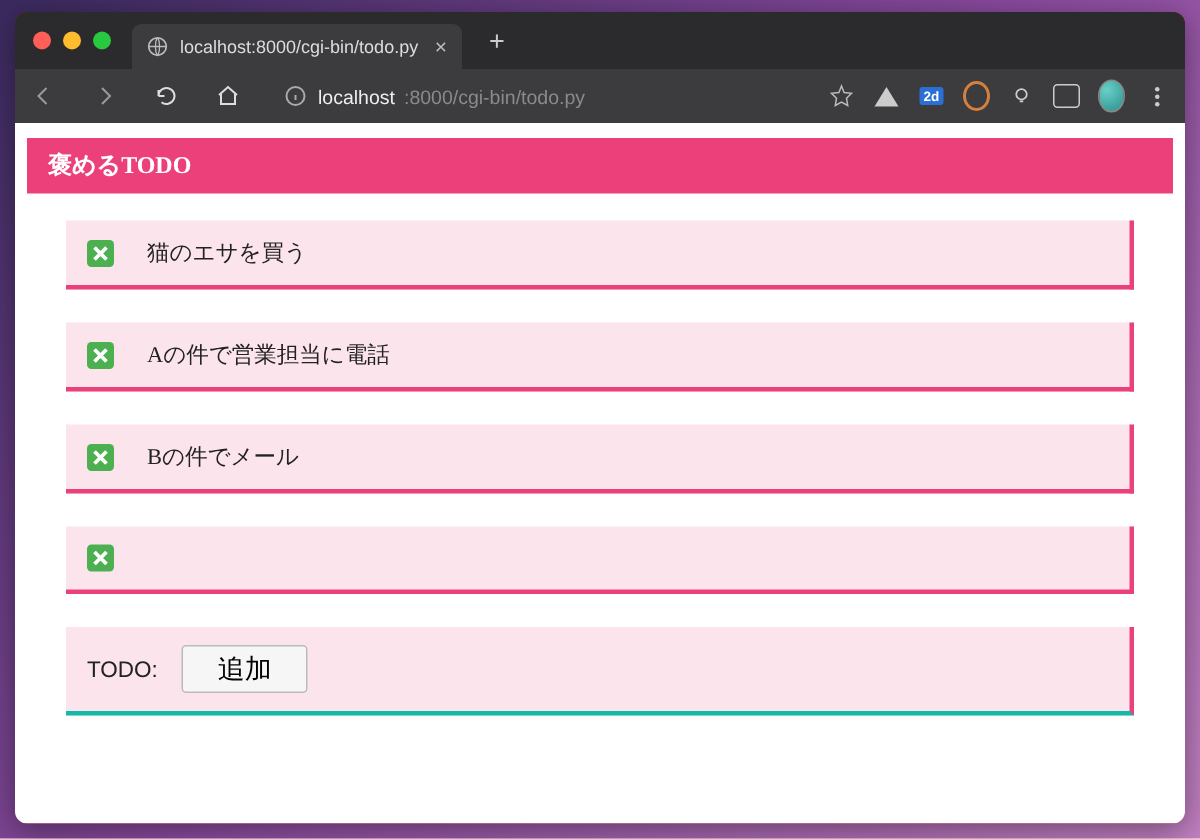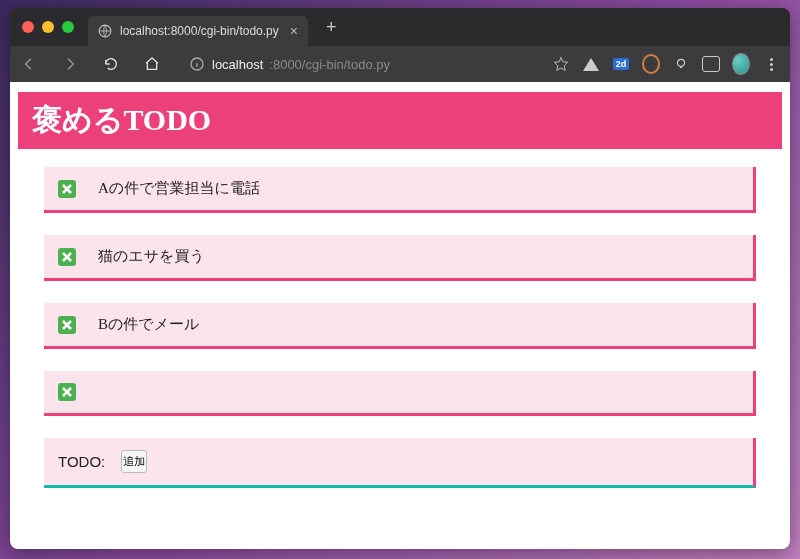--- a/index.html
+++ b/index.html
@@ -36,30 +36,30 @@
   .orange-ring{width:16px;height:16px;border:2px solid #d5803d;border-radius:50%;position:relative;}
   .orange-ring:after{content:"";position:absolute;inset:3px;border-radius:50%;background:#3c3c3e;}
   .bulb{color:#ddd;}
   .chat-ico{width:16px;height:14px;border:1.5px solid #ccc;border-radius:3px;position:relative;}
   .avatar{width:20px;height:20px;border-radius:50%;background:radial-gradient(circle at 30% 30%,#67d0c8,#2e8f8a);border:1px solid #888;}
   .dots-v{display:flex;flex-direction:column;gap:2px;}
   .dots-v span{width:3px;height:3px;background:#ccc;border-radius:50%;}
 
   
   .page{position:absolute;top:74px;left:0;right:0;bottom:0;background:#fff;overflow:auto;padding:10px 8px;}
-  .app-title{background:#ec407a;color:#fff;font-size:30px;font-weight:bold;font-family:"Georgia","Yu Mincho","Hiragino Mincho ProN",serif;padding:8px 14px;margin:0 0 18px 0;}
+  .app-title{background:#ec407a;color:#fff;font-size:16px;font-weight:bold;font-family:"Georgia","Yu Mincho","Hiragino Mincho ProN",serif;padding:8px 14px;margin:0 0 18px 0;}
   .todo-list{padding:0 26px;}
   .todo-item{background:#fce4ec;border-bottom:3px solid #ec407a;border-right:3px solid #ec407a;padding:12px 14px;margin-bottom:22px;display:flex;align-items:center;gap:22px;}
   .del-btn{width:18px;height:18px;background:#4caf50;border-radius:3px;display:flex;align-items:center;justify-content:center;cursor:pointer;flex-shrink:0;}
   .del-btn svg{stroke:#fff;stroke-width:2.5;width:10px;height:10px;}
   .todo-text{font-size:15px;color:#222;font-family:"Yu Mincho","Hiragino Mincho ProN",serif;}
   .add-row{background:#fce4ec;border-bottom:3px solid #14b8a6;border-right:3px solid #ec407a;padding:12px 14px;display:flex;align-items:center;gap:6px;margin-bottom:20px;}
   .add-label{font-size:15px;color:#222;}
   .add-input{width:260px;height:24px;border:2px solid #5b8def;border-radius:3px;padding:2px 8px;font-size:14px;outline:none;background:#fff;}
-  .add-btn{margin-left:10px;font-size:11px;padding:3px 1px;background:#f6f6f6;border:1px solid #bbb;border-radius:3px;cursor:pointer;}
+  .add-btn{margin-left:10px;font-size:18px;padding:3px 23px;background:#f6f6f6;border:1px solid #bbb;border-radius:3px;cursor:pointer;}
 </style>
 </head>
 <body>
 
 <div class="browser">
 
   <div class="titlebar">
     <div class="traffic">
       <div class="tl red"></div>
       <div class="tl yellow"></div>
@@ -147,30 +147,30 @@
   <div class="page">
     <h1 class="app-title">褒めるTODO</h1>
     <div class="todo-list">
 
       <div class="todo-item">
         <div class="del-btn">
             <svg viewBox="0 0 10 10">
               <path d="M1 1l8 8M9 1l-8 8" fill="none"></path>
             </svg>
           </div>
-        <span class="todo-text">Aの件で営業担当に電話</span>
+        <span class="todo-text">猫のエサを買う</span>
       </div>
 
       <div class="todo-item">
         <div class="del-btn">
             <svg viewBox="0 0 10 10">
               <path d="M1 1l8 8M9 1l-8 8" fill="none"></path>
             </svg>
           </div>
-        <span class="todo-text">猫のエサを買う</span>
+        <span class="todo-text">Aの件で営業担当に電話</span>
       </div>
 
       <div class="todo-item">
         <div class="del-btn">
             <svg viewBox="0 0 10 10">
               <path d="M1 1l8 8M9 1l-8 8" fill="none"></path>
             </svg>
           </div>
         <span class="todo-text">Bの件でメール</span>
       </div>

